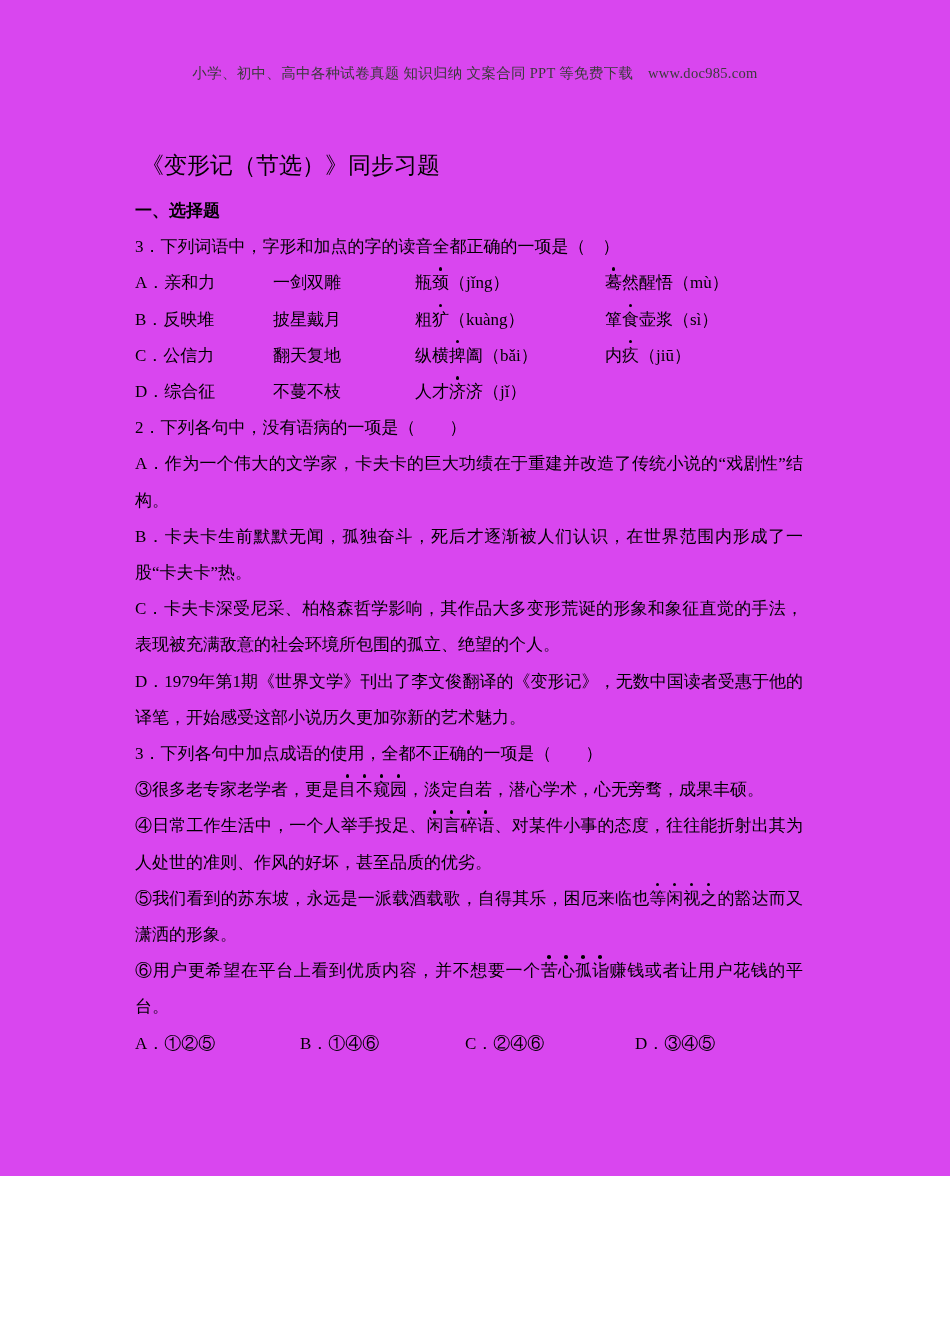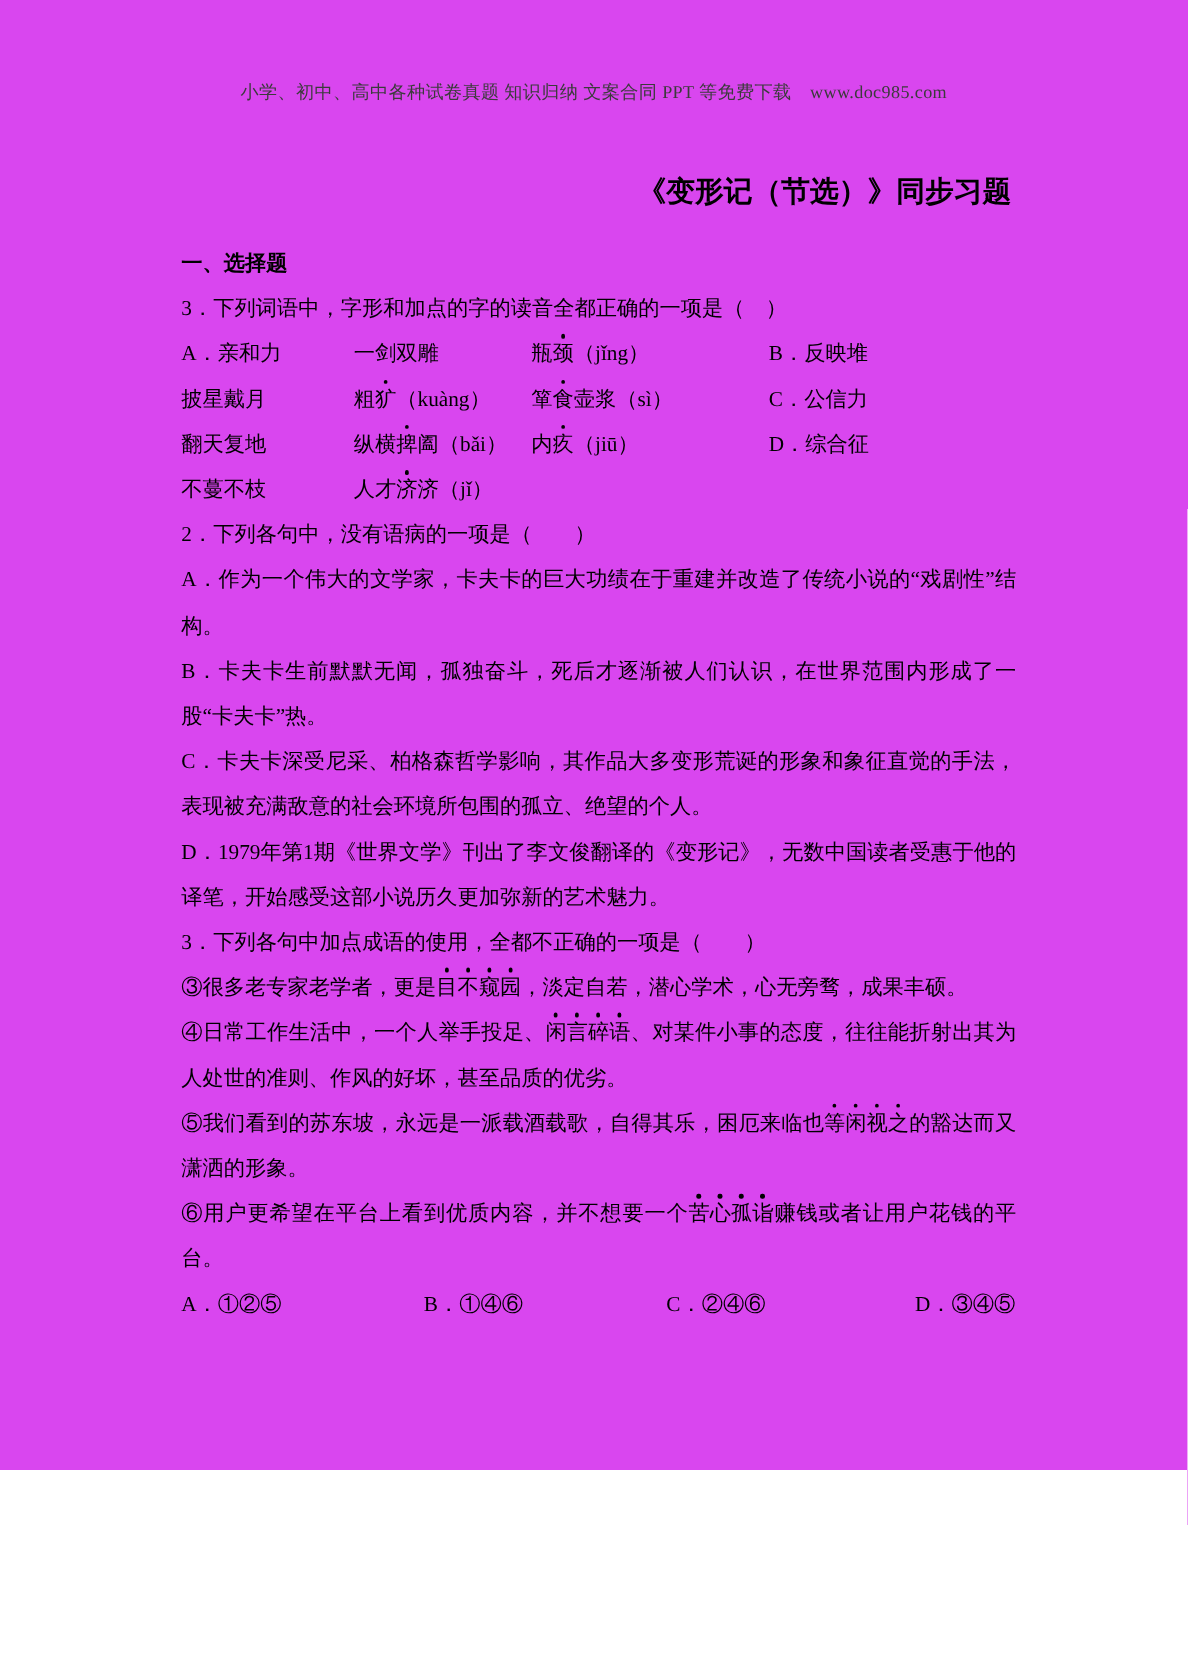--- a/index.html
+++ b/index.html
@@ -16,38 +16,38 @@
     position: absolute;
     top: 64px; left: 0;
     width: 100%;
     text-align: center;
     font-size: 14.5px;
     color: #3b3b3b;
     letter-spacing: 0.3px;
   }
   .doc-title {
     position: absolute;
-    top: 138px; left: 141px;
+    top: 150px; left: 141px;
     width: 668px;
-    text-align: right;
+    text-align: left;
     font-size: 23px;
-    font-weight: bold;
+    font-weight: normal;
   }
   .document-body {
     position: absolute;
-    top: 193px; left: 145px;
+    top: 193px; left: 135px;
     width: 668px;
     font-size: 17px;
     line-height: 36.2px;
   }
   .heading { font-weight: bold; }
   .para { margin: 0; text-align: justify; }
   .grid4 { display: grid; grid-template-columns: 138px 142px 190px auto; }
   .grid4 .cell { white-space: nowrap; }
-  .choices { display: grid; grid-template-columns: 165px 165px 170px auto; gap: 29px; }
+  .choices { display: grid; grid-template-columns: 165px 165px 170px auto; }
   .em-char {
     position: relative;
     display: inline-block;
     line-height: 1.25;
   }
   .em-char::after {
     content: "";
     position: absolute;
     left: 50%;
     top: -5px;
@@ -73,20 +73,21 @@
 <div class="page">
   <div class="page-header">小学、初中、高中各种试卷真题 知识归纳 文案合同 PPT 等免费下载　www.doc985.com</div>
   <div class="doc-title">《变形记（节选）》同步习题</div>
   <div class="document-body">
       <div class="heading">一、选择题</div>
       <p class="para">3．下列词语中，字形和加点的字的读音全都正确的一项是（　）</p>
       <div class="grid4">
         <div class="cell">A．亲和力</div>
         <div class="cell">一剑双雕</div>
         <div class="cell">瓶<span class="em-char">颈</span>（jǐng）</div>
+        <div class="cell"><span class="em-char">蓦</span>然醒悟（mù）</div>
         <div class="cell">B．反映堆</div>
         <div class="cell">披星戴月</div>
         <div class="cell">粗<span class="em-char">犷</span>（kuàng）</div>
         <div class="cell">箪<span class="em-char">食</span>壶浆（sì）</div>
         <div class="cell">C．公信力</div>
         <div class="cell">翻天复地</div>
         <div class="cell">纵横<span class="em-char">捭</span>阖（bǎi）</div>
         <div class="cell">内<span class="em-char">疚</span>（jiū）</div>
         <div class="cell">D．综合征</div>
         <div class="cell">不蔓不枝</div>

